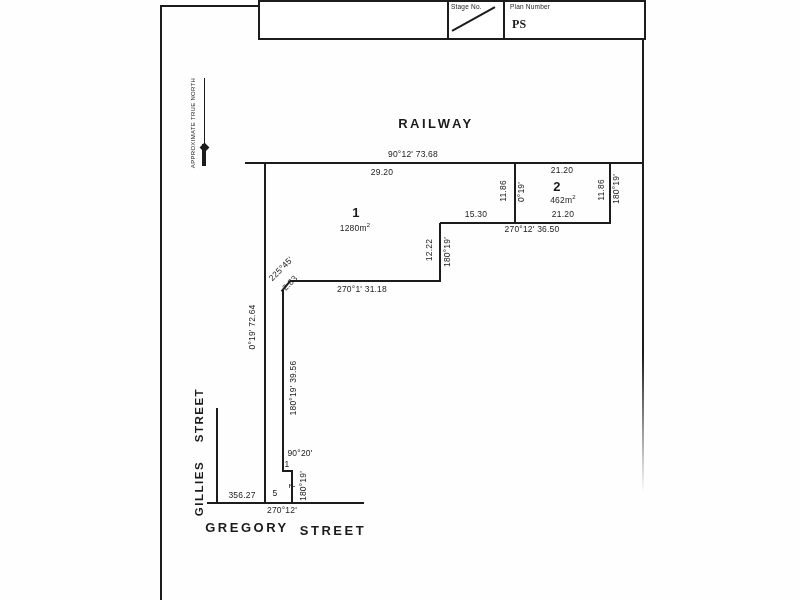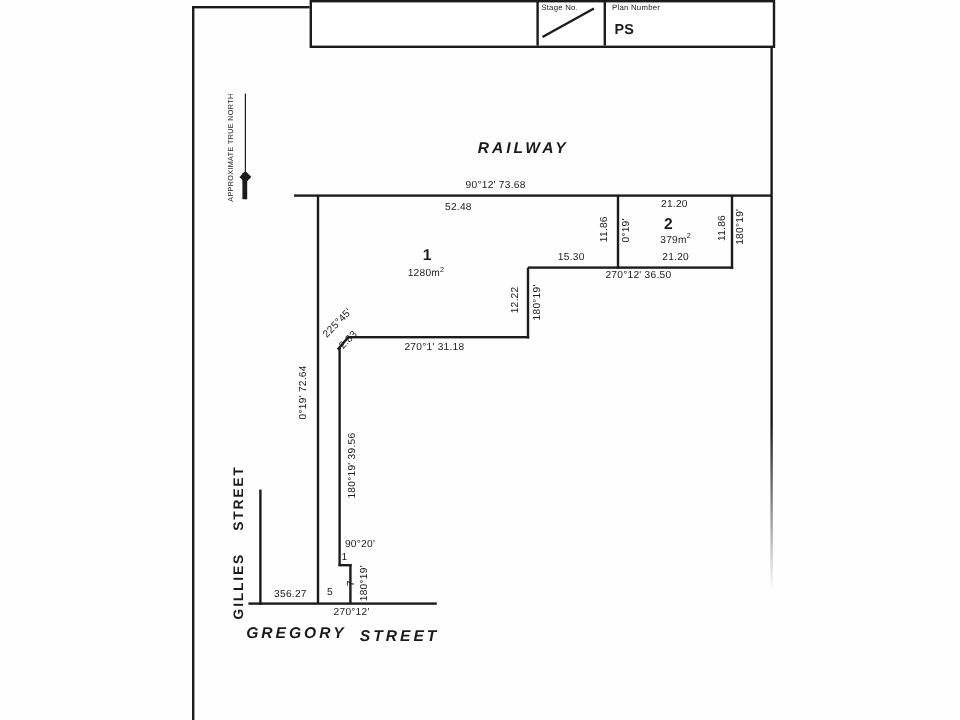--- a/index.html
+++ b/index.html
@@ -8,23 +8,23 @@
     background:#fefefe; overflow:hidden;
     font-family:"Liberation Sans", sans-serif; color:#1b1b1b;
   }
   .ln { position:absolute; background:#1c1c1c; }
   .ln-fade { position:absolute; background:linear-gradient(to bottom,#1c1c1c 0%,#1c1c1c 72%,rgba(28,28,28,0) 100%); }
   .lbl { position:absolute; font-size:8.5px; line-height:1; white-space:nowrap;
          transform:translate(-50%,-50%); letter-spacing:0.2px; }
   .r90 { transform:translate(-50%,-50%) rotate(-90deg); }
   .r45 { transform:translate(-50%,-50%) rotate(-45deg); }
   .tl  { transform:none; }
-  .bold { font-weight:bold; }
+  .bold { font-weight:bold;font-family:Liberation Serif, serif; }
   .lotnum { font-size:13px; font-weight:bold; }
-  .street { font-size:13px; letter-spacing:2.5px; font-weight:bold;font-style:italic; }
+  .street { font-size:13px; letter-spacing:2.5px; font-weight:bold; }
   .gillies { font-size:11.5px; letter-spacing:1.5px; word-spacing:14px; font-weight:bold;
              transform:translate(-50%,-50%) rotate(-90deg); }
   .title { font-size:14.5px; font-weight:bold; letter-spacing:2px; }
   .tiny { font-size:6.5px; }
   .north-txt { font-size:6px; letter-spacing:0.3px; }
   .hbox { position:absolute; border:2px solid #1c1c1c; background:#fff; }
   sup { font-size:6px; vertical-align:super; }
 </style>
 </head>
 <body>
@@ -61,28 +61,28 @@
   <div class="ln" style="left:439px;top:223px;width:2px;height:59px"></div>
   <div class="ln" style="left:290px;top:280px;width:151px;height:2px"></div>
   <div class="ln" style="left:279px;top:285px;width:14px;height:2px;transform:rotate(-50deg)"></div>
   <div class="ln" style="left:282px;top:290px;width:2px;height:181px"></div>
   <div class="ln" style="left:282px;top:470px;width:11px;height:2px"></div>
   <div class="ln" style="left:291px;top:470px;width:2px;height:33px"></div>
   <div class="ln" style="left:207px;top:502px;width:157px;height:2px"></div>
   <div class="ln" style="left:216px;top:408px;width:2px;height:96px"></div>
 
   <span class="lbl" style="left:413px;top:154px">90°12'  73.68</span>
-  <span class="lbl" style="left:382px;top:172px">52.48</span>
+  <span class="lbl" style="left:382px;top:172px">29.20</span>
 
   <span class="lbl lotnum" style="left:356px;top:212px">1</span>
   <span class="lbl" style="left:355px;top:227px"><span>1280m</span><sup>2</sup></span>
 
   <span class="lbl" style="left:562px;top:170px">21.20</span>
   <span class="lbl lotnum" style="left:557px;top:186px">2</span>
-  <span class="lbl" style="left:563px;top:199px"><span>379m</span><sup>2</sup></span>
+  <span class="lbl" style="left:563px;top:199px"><span>462m</span><sup>2</sup></span>
   <span class="lbl" style="left:563px;top:214px">21.20</span>
 
   <span class="lbl r90" style="left:503px;top:191px">11.86</span>
   <span class="lbl r90" style="left:521px;top:192px">0°19'</span>
   <span class="lbl r90" style="left:601px;top:190px">11.86</span>
   <span class="lbl r90" style="left:616px;top:189px">180°19'</span>
 
   <span class="lbl" style="left:476px;top:214px">15.30</span>
   <span class="lbl" style="left:532px;top:229px">270°12'  36.50</span>
   <span class="lbl r90" style="left:429px;top:250px">12.22</span>
@@ -95,15 +95,15 @@
   <span class="lbl r90" style="left:252px;top:327px">0°19'  72.64</span>
   <span class="lbl r90" style="left:293px;top:388px">180°19'  39.56</span>
 
   <span class="lbl" style="left:300px;top:453px">90°20'</span>
   <span class="lbl" style="left:287px;top:464px">1</span>
   <span class="lbl r90" style="left:292px;top:486px">7</span>
   <span class="lbl r90" style="left:303px;top:486px">180°19'</span>
 
   <span class="lbl" style="left:242px;top:495px">356.27</span>
   <span class="lbl" style="left:275px;top:493px">5</span>
-  <span class="lbl" style="left:293px;top:510px">270°12'</span>
+  <span class="lbl" style="left:282px;top:510px">270°12'</span>
 
 </div>
 
 </body></html>

